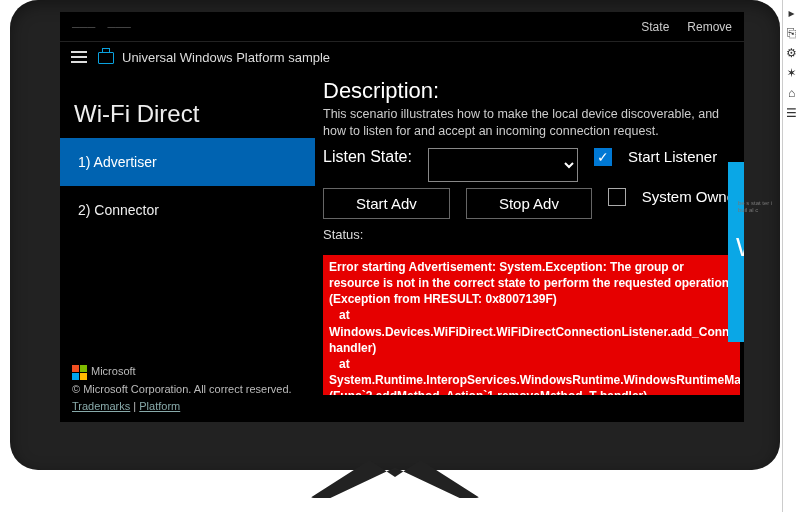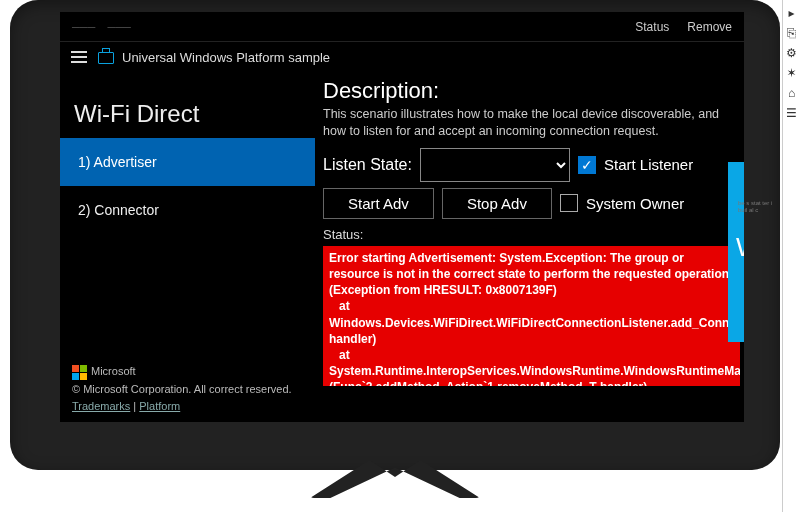--- a/index.html
+++ b/index.html
@@ -17,27 +17,27 @@
   .sidebar { width: 255px; background:#000; color:#eee; padding-top:4px; position:relative;margin-top:20px;}
   .page-title { font-size: 24px; font-weight:300; padding: 4px 14px 10px; }
   .nav-item { padding: 16px 18px; font-size: 14px; cursor:pointer;}
   .nav-item.sel { background:#0063B1; color:#fff; }
   .footer { position:absolute; bottom:6px; left:12px; color:#bbb; font-size:11px; line-height:1.6;}
   .ms-logo { display:inline-grid; grid-template-columns:7px 7px; grid-template-rows:7px 7px; gap:1px; vertical-align:middle; margin-right:4px;}
   .ms-logo span:nth-child(1){background:#f25022;} .ms-logo span:nth-child(2){background:#7fba00;} .ms-logo span:nth-child(3){background:#00a4ef;} .ms-logo span:nth-child(4){background:#ffb900;}
   .content { flex:1; padding: 6px 4px 0 8px; color:#ddd; font-size:13px; min-width:0;}
   .desc-h { font-size:22px; font-weight:300; color:#fff; margin-bottom:2px;}
   .desc-p { font-size:12.5px; color:#ccc; line-height:1.35; margin-bottom:8px;}
-  .row { display:flex; align-items:center; gap:8px; margin-bottom:6px; white-space:nowrap;}
+  .row { display:flex; gap:16px; margin-bottom:6px; white-space:nowrap;}
   .lbl { font-size:16px; color:#fff;}
   select { background:#000; color:#fff; border:1px solid #888; height:28px; width:150px; font-size:13px; padding:16px 6px;}
   .chk { width:18px; height:18px; background:#0078d4; color:#fff; display:inline-flex; align-items:center; justify-content:center; font-size:14px; cursor:pointer;}
   .chk.empty{background:transparent;border:1.5px solid #aaa;}
-  .btn { background:#000; color:#fff; border:1.5px solid #666; padding:6px 24px; font-size:15px; cursor:pointer;}
-  .status-lbl{font-size:13px; color:#ddd; margin:8px 0 4px;}
+  .btn { background:#000; color:#fff; border:1.5px solid #666; padding:6px 32px; font-size:15px; cursor:pointer;}
+  .status-lbl{font-size:13px; color:#ddd; margin:8px 0 13px;}
   .error { background:#e60000; color:#fff; font-size:12px; font-weight:600; line-height:1.35; padding:4px 6px; height:140px; overflow:hidden; white-space:pre-wrap;}
   .right-pane { position:absolute; right:-32px; top:150px; width:48px; height:180px; background:#0aa7e6; }
   .right-pane span{color:#fff; font-size:26px; font-weight:300; position:absolute; top:70px; left:8px;}
   
   .stand { position:absolute; left:310px; top:460px; width:170px; height:38px; background:#222; clip-path: polygon(0 100%, 35% 0, 50% 45%, 65% 0, 100% 100%, 88% 100%, 50% 20%, 12% 100%); border-radius:4px;}
   
   .gutter { position:absolute; right:0; top:0; width:18px; height:512px; background:#fff; border-left:1px solid #ccc;}
   .gutter div{font-size:12px;color:#333;text-align:center;margin:6px 0;}
   .side-note{position:absolute; right:22px; top:200px; width:40px; font-size:6px; color:#777; line-height:1.2;}
   .top-strip{position:absolute;left:300px;top:4px;color:#a06080;font-size:7px;}
@@ -49,21 +49,21 @@
 <div class="top-strip">─────── · ─── · ──────── · ─── · ─────── · ────────── ·</div>
 
 <div class="device-frame">
   <div class="screen">
 
     <div class="topbar">
       <div class="left-blob">
           <span>───</span>
           <span>───</span>
         </div>
-      <span>Status</span>
+      <span>State</span>
       <span>Remove</span>
     </div>
 
     <div class="titlebar">
       <div class="ham">
           <span></span>
           <span></span>
           <span></span>
         </div>
       <div class="briefcase"></div>

